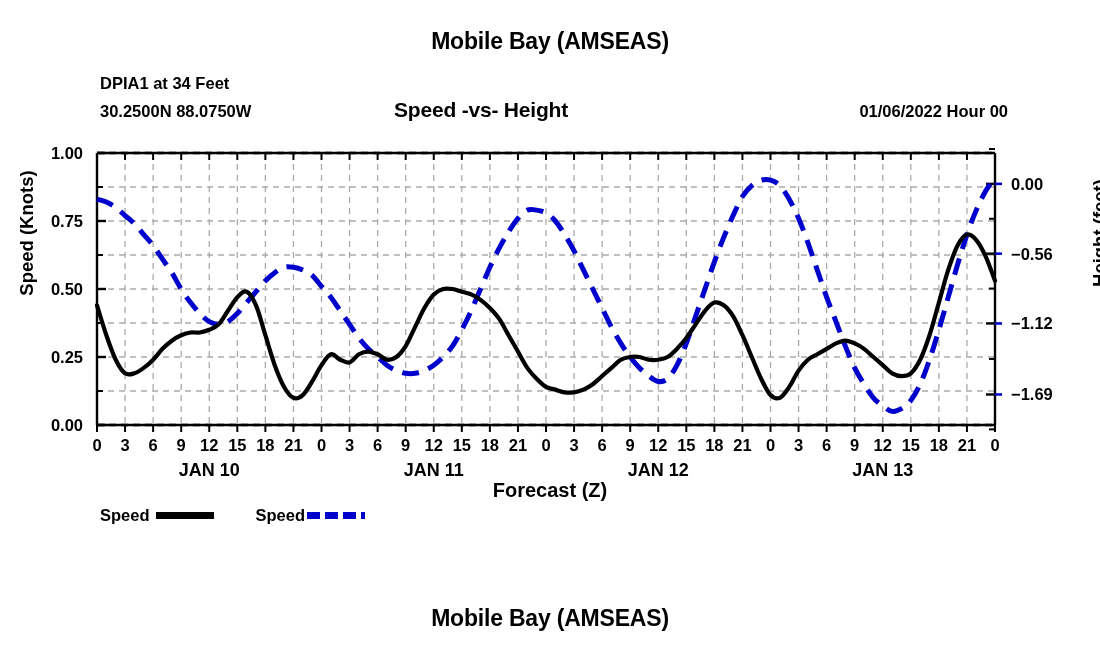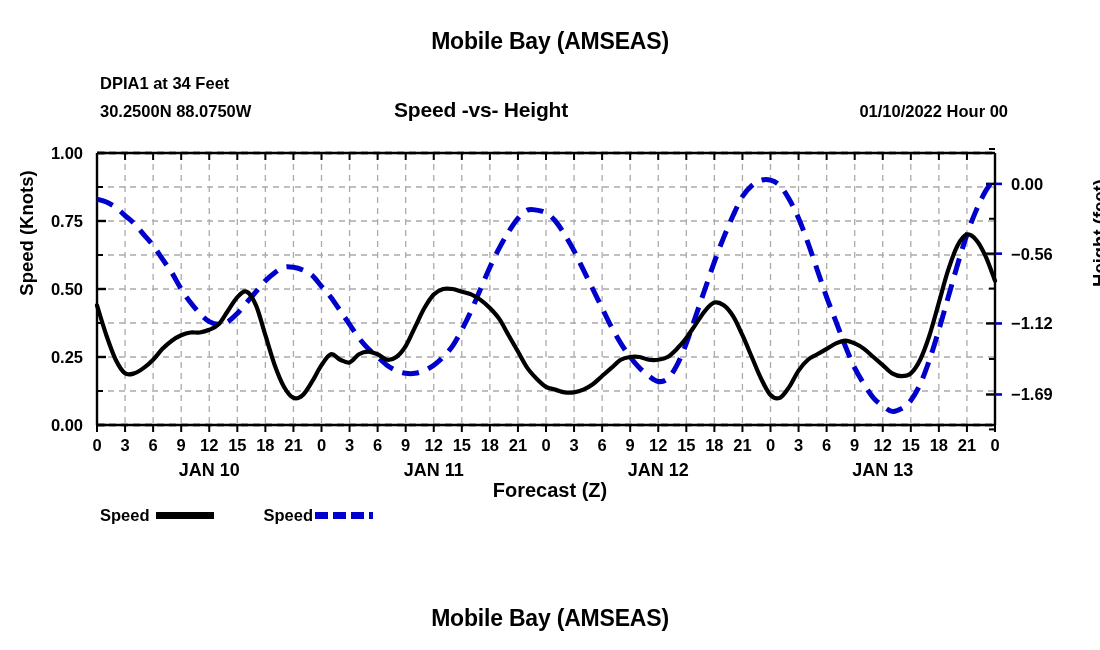--- a/index.html
+++ b/index.html
@@ -124,21 +124,21 @@
     font-size: 20px;
     font-weight: bold;
   }
   
   .legend {
     position: absolute;
     left: 100px;
     top: 506px;
     display: flex;
     align-items: center;
-    gap: 16px;
+    gap: 8px;
     font-size: 16.5px;
     font-weight: bold;
   }
   .legend-item {
     display: flex;
     align-items: center;
   }
   .legend-label { white-space: nowrap; }
   .legend-swatch-speed {
     width: 58px;
@@ -175,21 +175,21 @@
 
 <div class="page">
 
   <div class="main-title">Mobile Bay (AMSEAS)</div>
 
   <div class="station-line1">DPIA1 at 34 Feet</div>
   <div class="station-line2">30.2500N  88.0750W</div>
 
   <div class="sub-title">Speed -vs- Height</div>
 
-  <div class="run-stamp">01/10/2022 Hour 00</div>
+  <div class="run-stamp">01/06/2022 Hour 00</div>
 
   <div class="plot-wrap">
     <svg class="chart" width="1100" height="650">
       <g id="grid-group">
           <line x1="125.0625" y1="153" x2="125.0625" y2="425" stroke="#AAAAAA" stroke-width="1.3" stroke-dasharray="6 5"></line>
           <line x1="153.125" y1="153" x2="153.125" y2="425" stroke="#AAAAAA" stroke-width="1.3" stroke-dasharray="6 5"></line>
           <line x1="181.1875" y1="153" x2="181.1875" y2="425" stroke="#AAAAAA" stroke-width="1.3" stroke-dasharray="6 5"></line>
           <line x1="209.25" y1="153" x2="209.25" y2="425" stroke="#AAAAAA" stroke-width="1.3" stroke-dasharray="6 5"></line>
           <line x1="237.3125" y1="153" x2="237.3125" y2="425" stroke="#AAAAAA" stroke-width="1.3" stroke-dasharray="6 5"></line>
           <line x1="265.375" y1="153" x2="265.375" y2="425" stroke="#AAAAAA" stroke-width="1.3" stroke-dasharray="6 5"></line>

